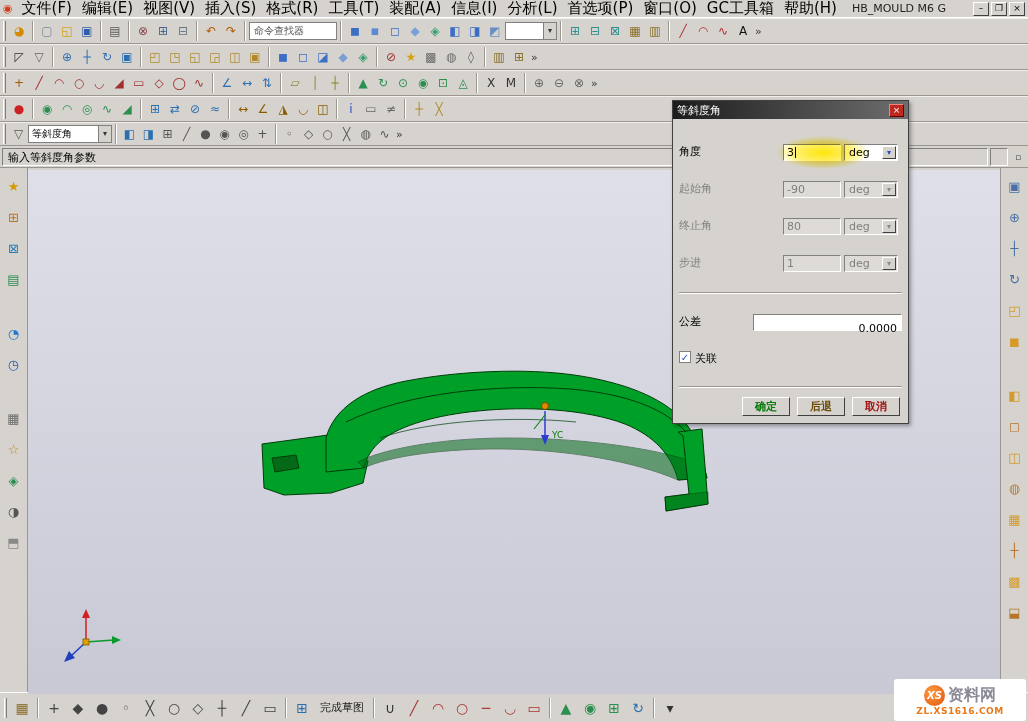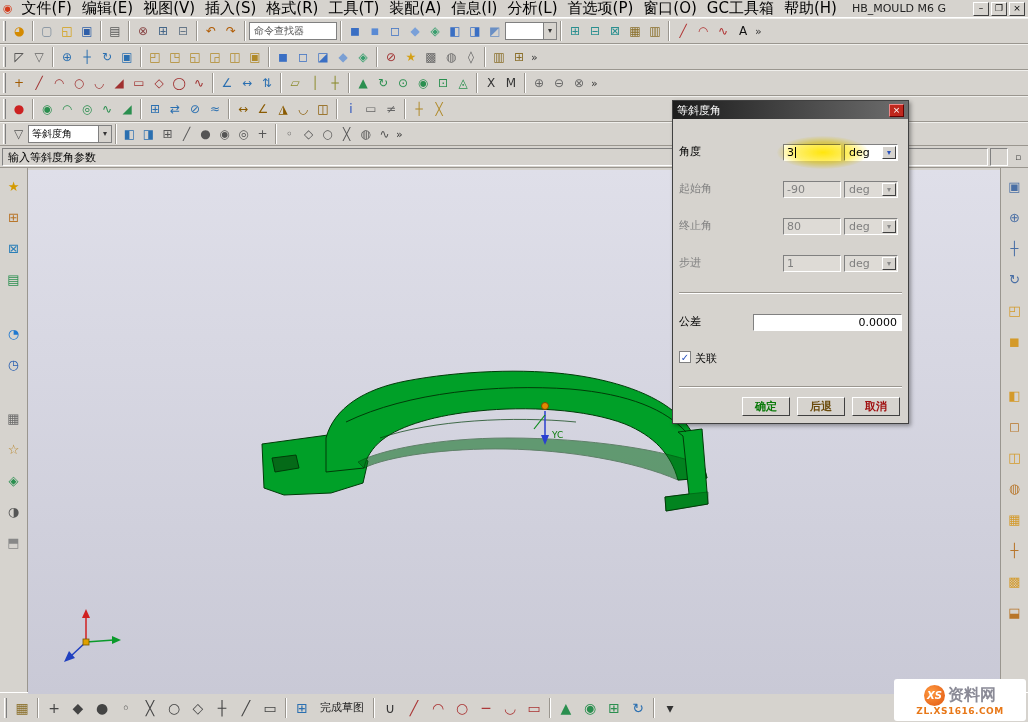--- a/index.html
+++ b/index.html
@@ -62,21 +62,21 @@
   .flabel{width:104px;font-size:11px;flex:0 0 104px;}
   .finput{width:58px;height:17px;background:#fff;border:1px solid;border-color:#808080 #fff #fff #808080;font-size:11px;padding:1px 3px;display:inline-flex;align-items:center;position:relative;z-index:1;}
   .caret{display:inline-block;width:1px;height:11px;background:#000;margin-left:1px;}
   .funit{display:inline-flex;align-items:center;justify-content:space-between;width:54px;height:17px;background:#fff;border:1px solid;border-color:#808080 #fff #fff #808080;padding-left:4px;margin-left:3px;font-size:11px;}
   .uarr{width:14px;height:13px;background:#d6d3ce;border:1px solid;border-color:#fff #404040 #404040 #fff;font-size:8px;line-height:11px;text-align:center;color:#2a52be;flex:0 0 14px;margin-right:1px;}
   .frow.dis .flabel{color:#818181;}
   .frow.dis .finput,.frow.dis .funit{background:#dedbd6;color:#7f7f7f;}
   .frow.dis .uarr{color:#8a8a8a;}
   .highlight{position:absolute;left:98px;top:-8px;width:92px;height:33px;border-radius:50%;background:radial-gradient(ellipse at center,rgba(255,228,0,.95) 0%,rgba(255,228,0,.55) 45%,rgba(255,228,0,0) 72%);pointer-events:none;z-index:3;mix-blend-mode:multiply;}
   .groove{border:none;border-top:1px solid #9a968f;border-bottom:1px solid #fff;margin:6px 0;}
-  .tol-input{flex:1;height:17px;background:#fff;border:1px solid;border-color:#808080 #fff #fff #808080;font-size:11px;padding:1px 4px;text-align:right;}
+  .tol-input{flex:1;height:17px;background:#fff;border:1px solid;border-color:#808080 #fff #fff #808080;font-size:11px;padding:7px 4px;text-align:right;}
   .chk{width:12px;height:12px;background:#fff;border:1px solid #808080;display:inline-flex;align-items:center;justify-content:center;font-size:10px;color:#2a52be;margin-right:4px;}
   .btnrow{display:flex;justify-content:flex-end;gap:7px;padding:3px 2px 1px;}
   .dlg-btn{width:48px;height:19px;background:#d6d3ce;border:1px solid;border-color:#fff #404040 #404040 #fff;font-size:11px;font-weight:bold;}
 
   
   .watermark{position:absolute;right:2px;bottom:1px;width:132px;height:42px;background:#fff;border-radius:3px;display:flex;flex-direction:column;align-items:center;justify-content:center;z-index:60;}
   .wm-top{display:flex;align-items:center;gap:3px;}
   .wm-logo{width:21px;height:21px;border-radius:50%;background:radial-gradient(circle at 35% 35%,#ff9a40,#e05510);color:#fff;font-size:10px;font-weight:bold;font-style:italic;display:flex;align-items:center;justify-content:center;}
   .wm-name{font-size:16px;font-weight:bold;color:#8a8a96;}
   .wm-url{font-size:9px;color:#e87818;font-weight:bold;letter-spacing:.5px;}

